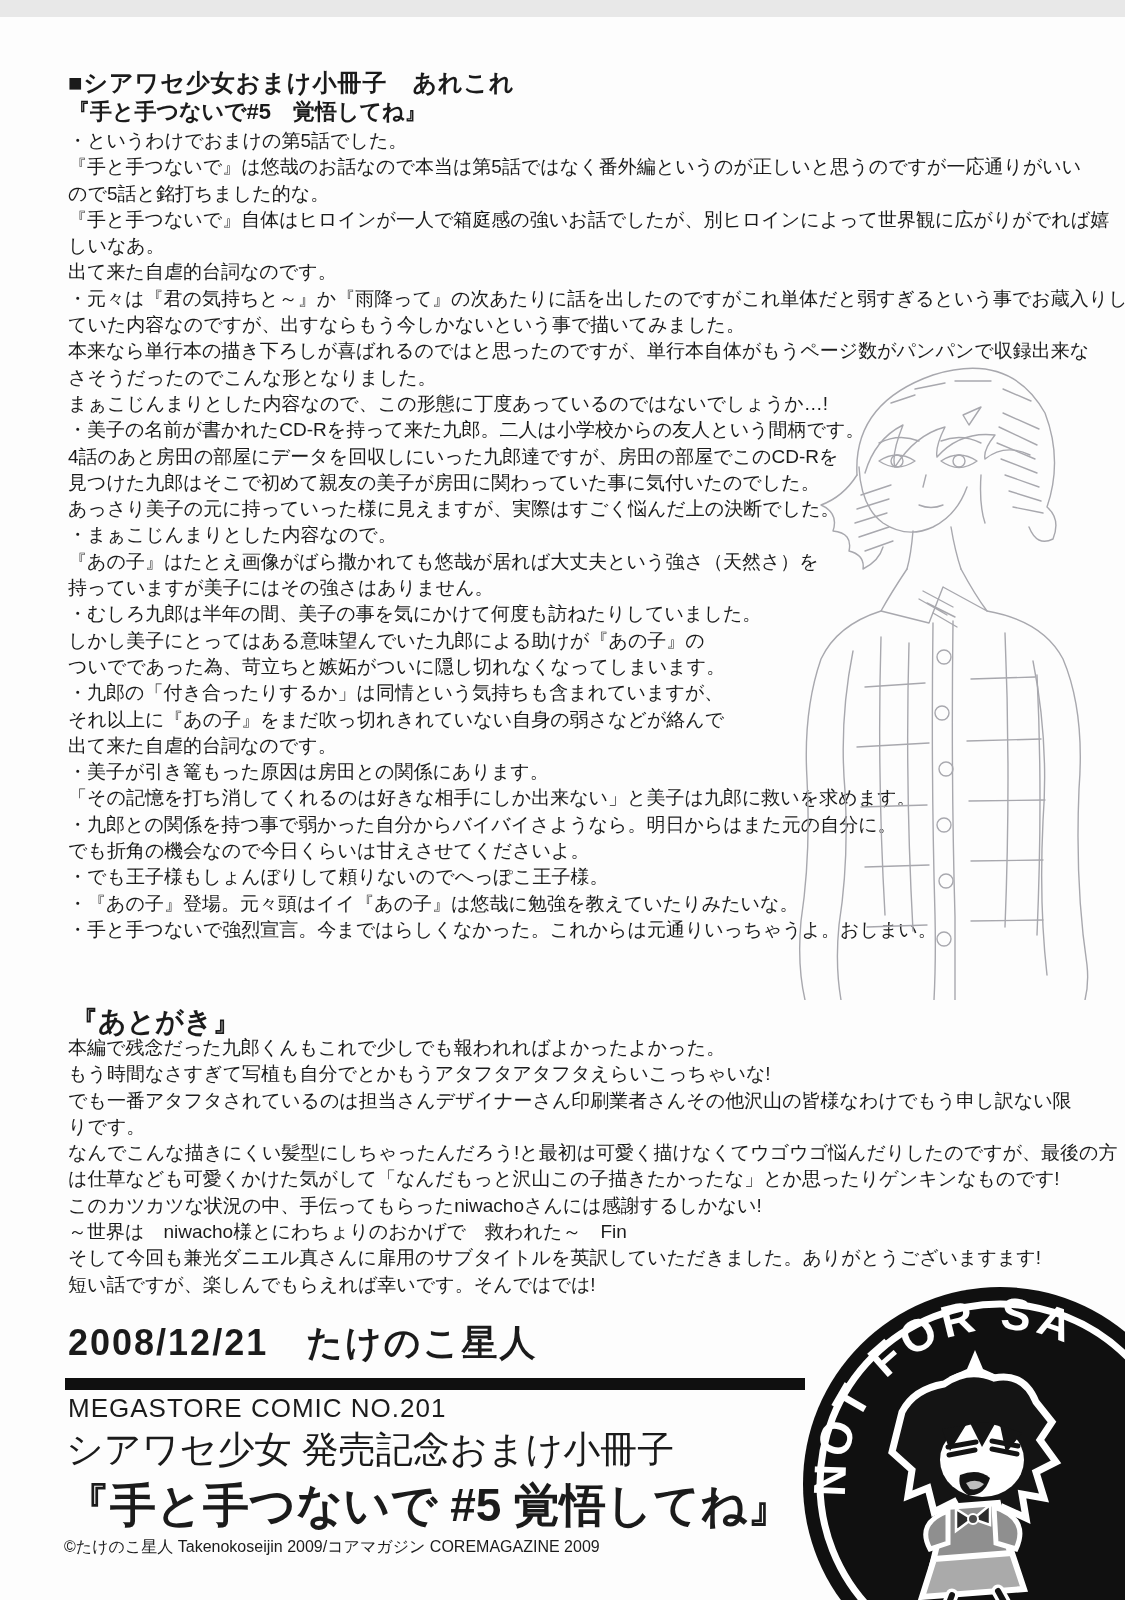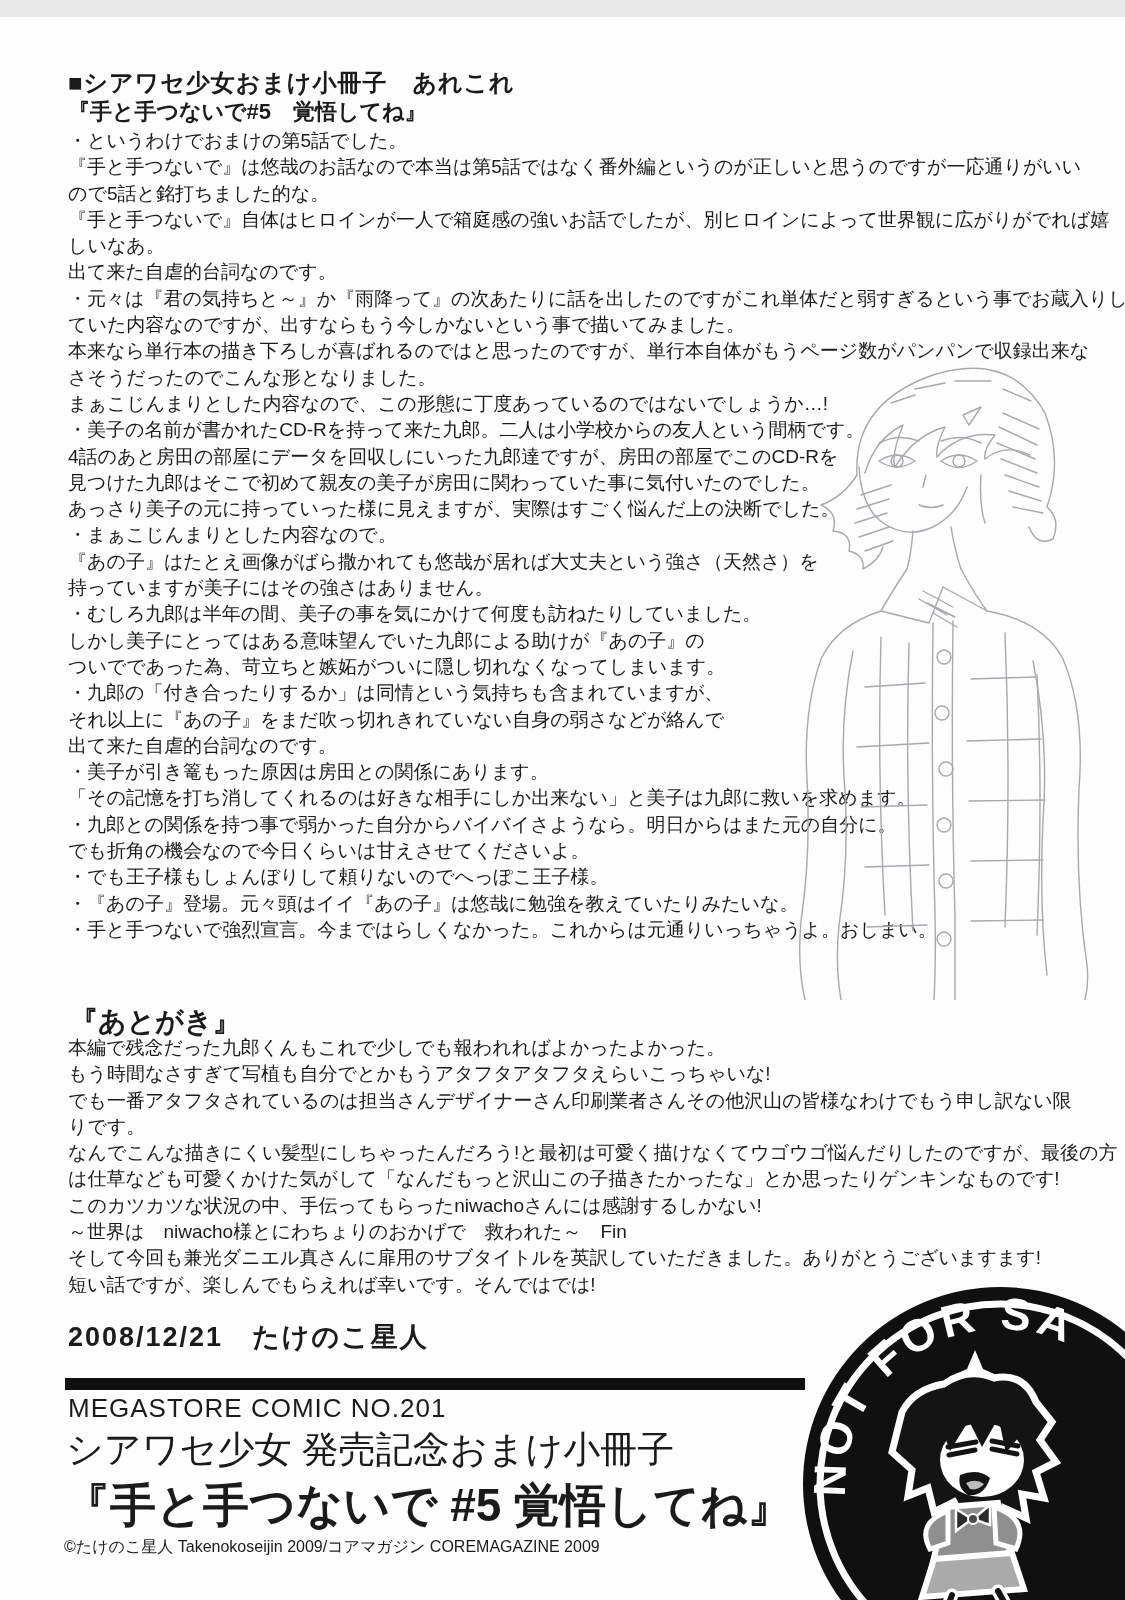--- a/index.html
+++ b/index.html
@@ -10,21 +10,21 @@
   }
   .abs{position:absolute;}
   .h1{left:68px;top:50px;font-size:24px;font-weight:bold;letter-spacing:1px;white-space:nowrap;}
   .h2{left:68px;top:80px;font-size:22px;font-weight:bold;white-space:nowrap;}
   .bodyblock{left:68px;top:111px;width:1020px;}
   .bodyblock .tl, .afterblock .tl{
     height:26.3px;line-height:26.3px;font-size:19px;white-space:nowrap;
   }
   .after-title{left:70px;top:986px;font-size:28px;font-weight:bold;white-space:nowrap;}
   .afterblock{left:68px;top:1018px;width:1030px;}
-  .signoff{left:68px;top:1302px;font-size:27px;font-weight:bold;letter-spacing:2px;white-space:nowrap;}
+  .signoff{left:68px;top:1302px;font-size:36px;font-weight:bold;letter-spacing:2px;white-space:nowrap;}
   .bar{left:65px;top:1361px;width:740px;height:12px;background:#101010;}
   .f-series{left:68px;top:1376px;font-size:26px;letter-spacing:1px;white-space:nowrap;}
   .f-book{left:66px;top:1408px;font-size:37px;white-space:nowrap;}
   .f-story{left:64px;top:1458px;font-size:46px;font-weight:bold;white-space:nowrap;}
   .f-copy{left:64px;top:1520px;font-size:16px;white-space:nowrap;}
   .sketch{left:795px;top:338px;}
   .stamp{left:780px;top:1240px;}
 </style>
 </head>
 <body>

